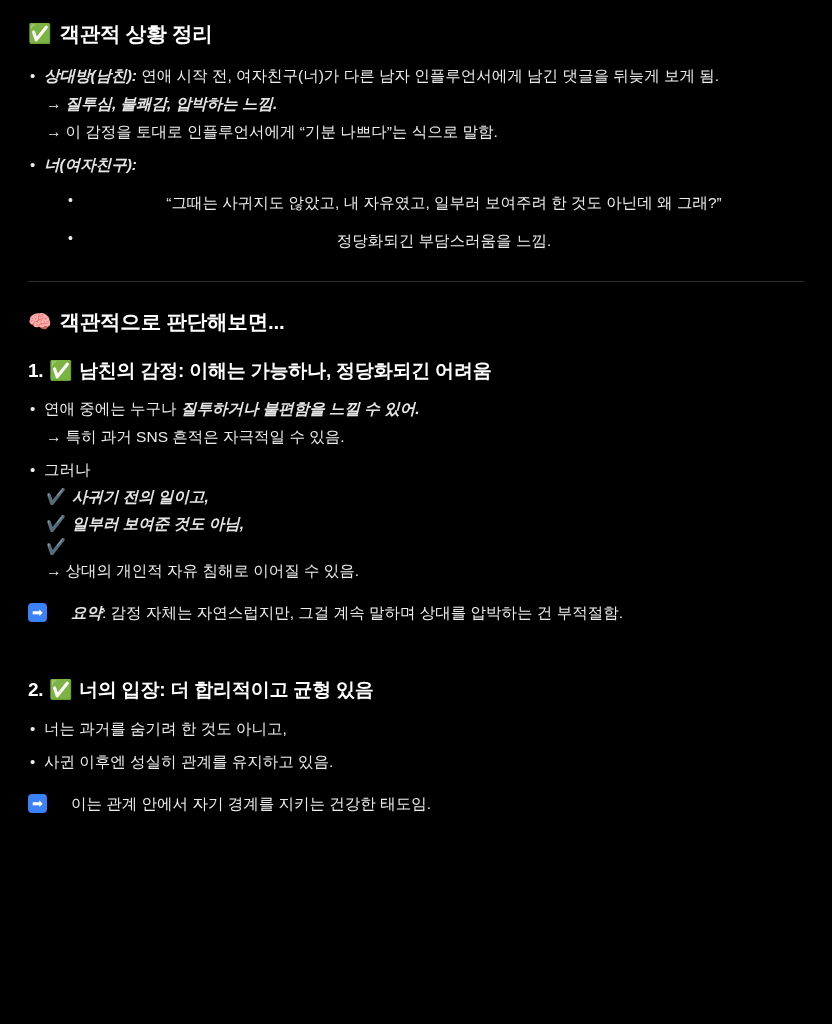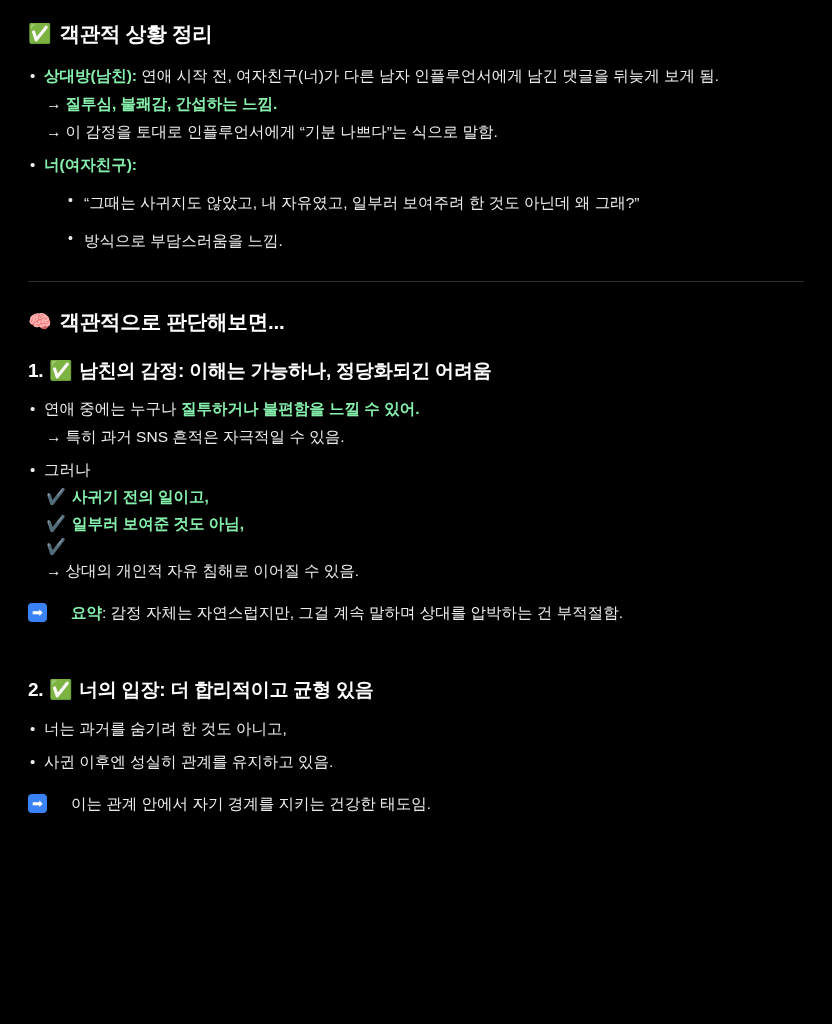--- a/index.html
+++ b/index.html
@@ -62,40 +62,41 @@
     position: absolute;
     left: 2px;
     top: 0;
     color: #ececec;
     font-size: 15px;
   }
   ul.sub-bullets {
     list-style: none;
     margin: 6px 0 0 0;
     padding: 0 0 0 22px;
+    text-align: center;
   }
   ul.sub-bullets > li {
     position: relative;
     padding-left: 18px;
     margin: 14px 0;
   }
   ul.sub-bullets > li::before {
     content: "•";
     position: absolute;
     left: 2px;
     top: -1px;
     color: #ececec;
     font-size: 14px;
   }
   .arrow-line {
     margin: 4px 0 4px 2px;
     display: block;
   }
   .arrow-line .arrow { margin-right: 4px; }
-  strong { font-weight: bold; color: #86efac; }
+  strong { font-weight: bold; color: #e5e5e5; font-style: italic; }
   hr.divider {
     border: none;
     border-top: 1px solid #2f2f2f;
     margin: 28px 0 24px 0;
   }
   .check-list {
     margin: 2px 0 0 2px;
   }
   .check-list .check-item {
     display: flex;
@@ -132,28 +133,28 @@
 <div class="page">
 
   <h2 class="section-title">
     <span class="emoji">✅</span>
     <span>객관적 상황 정리</span>
   </h2>
 
   <ul class="bullets">
     <li>
       <strong>상대방(남친):</strong><span> 연애 시작 전, 여자친구(너)가 다른 남자 인플루언서에게 남긴 댓글을 뒤늦게 보게 됨.</span>
-      <span class="arrow-line"><span class="arrow">→</span><strong>질투심, 불쾌감, 간섭하는 느낌.</strong></span>
+      <span class="arrow-line"><span class="arrow">→</span><strong>질투심, 불쾌감, 압박하는 느낌.</strong></span>
       <span class="arrow-line"><span class="arrow">→</span><span>이 감정을 토대로 인플루언서에게 “기분 나쁘다”는 식으로 말함.</span></span>
     </li>
     <li>
       <strong>너(여자친구):</strong>
       <ul class="sub-bullets">
         <li>“그때는 사귀지도 않았고, 내 자유였고, 일부러 보여주려 한 것도 아닌데 왜 그래?”</li>
-        <li>방식으로 부담스러움을 느낌.</li>
+        <li>정당화되긴 부담스러움을 느낌.</li>
       </ul>
     </li>
   </ul>
 
   <hr class="divider">
 
   <h2 class="section-title">
     <span class="emoji">🧠</span>
     <span>객관적으로 판단해보면...</span>
   </h2>

